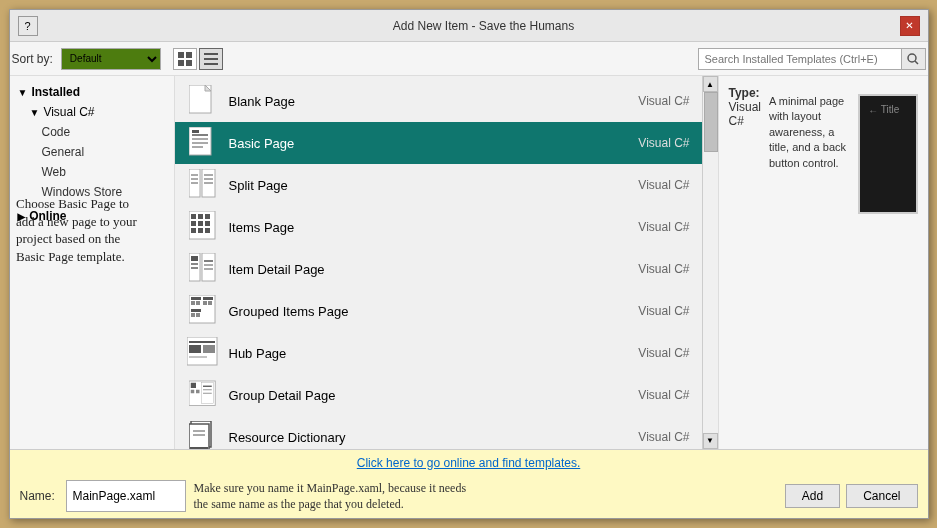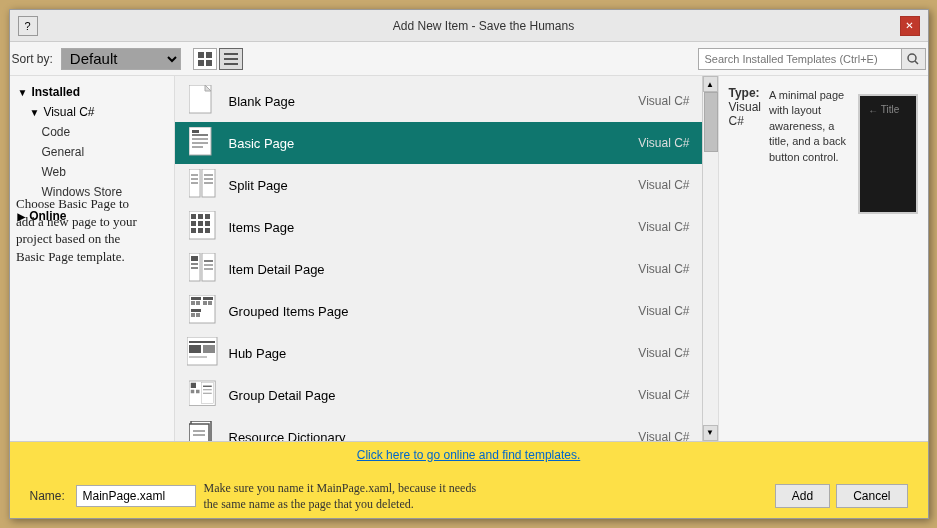--- a/index.html
+++ b/index.html
@@ -77,24 +77,24 @@
       gap: 8px;
       height: 34px;
     }
     .toolbar-label {
       font-size: 12px;
       color: #333;
     }
     .toolbar-select {
       height: 22px;
       border: 1px solid #aaa;
-      background: #a3a3a3;
-      font-size: 15px;
+      background: #4d7c0f;
+      font-size: 10px;
       padding: 0 4px;
-      width: 120px;
+      width: 100px;
     }
     .toolbar-view-btns {
       display: flex;
       gap: 2px;
       margin-left: 4px;
     }
     .view-btn {
       width: 24px;
       height: 22px;
       border: 1px solid #aaa;
@@ -243,64 +243,64 @@
       font-size: 12px;
       color: #333;
     }
     .type-label {
       font-weight: bold;
     }
     .type-desc {
       font-size: 11px;
       color: #333;
       line-height: 1.4;
-      margin-top: 2px;
+      margin-top: 8px;
     }
     .preview-image {
       width: 190px;
       height: 120px;
       background: #1a1a1a;
       border: 2px solid #ccc;
       display: flex;
       align-items: flex-start;
       padding: 8px;
       margin-top: 8px;
     }
     .preview-title {
       color: #888;
       font-size: 10px;
     }
     .bottom-area {
       border-top: 1px solid #ccc;
-      background: #fde047;
-      padding: 6px 20px;
+      background: #fef9c3;
+      padding: 6px 10px;
     }
     .bottom-link {
       color: #0066cc;
       text-decoration: underline;
       font-size: 12px;
       cursor: pointer;
       display: inline-block;
     }
     .name-row {
       display: flex;
       align-items: center;
       gap: 8px;
-      margin-top: 18px;
+      margin-top: 10px;
     }
     .name-label {
       font-size: 12px;
       color: #333;
       min-width: 38px;
     }
     .name-input {
       border: 1px solid #aaa;
       font-size: 12px;
       padding: 2px 6px;
-      height: 22px;
+      height: 32px;
       width: 120px;
     }
     .annotation-text {
       font-size: 13px;
       color: #333;
       font-family: 'Comic Sans MS', cursive, sans-serif;
       line-height: 1.35;
       flex: 1;
     }
     .action-btns {

